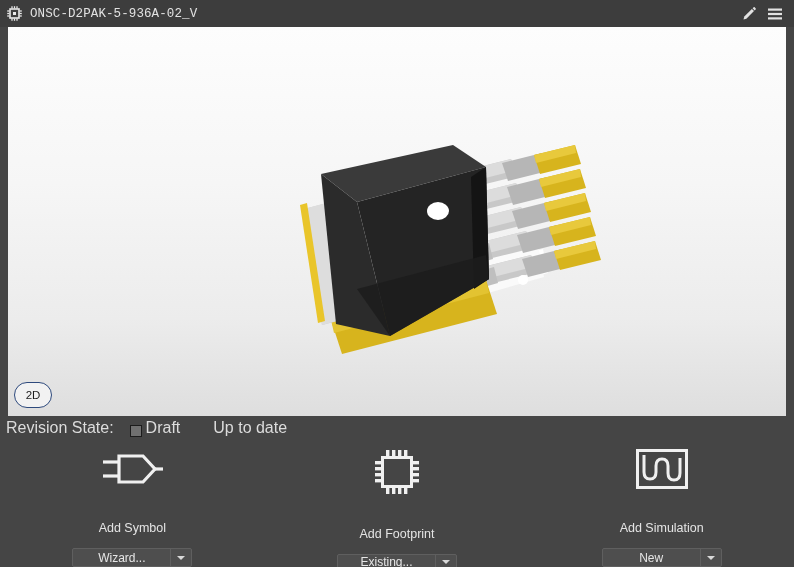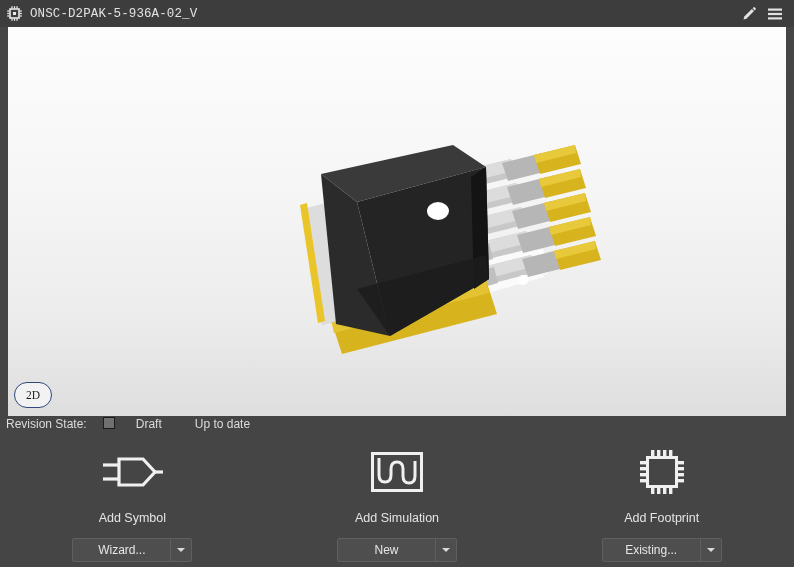--- a/index.html
+++ b/index.html
@@ -85,45 +85,44 @@
     background: #f2f2f2;
     border: 1px solid #2e4a7d;
     border-radius: 13px;
     display: flex;
     align-items: center;
     justify-content: center;
     font-size: 11.5px;
     color: #1d1d1d;
     box-sizing: border-box;
     cursor: pointer;
-    font-family: Liberation Serif, serif;
   }
 
   
   .revrow {
     position: absolute;
     left: 0;
     top: 417px;
     width: 794px;
     height: 20px;
     display: flex;
-    align-items: flex-start;
-    font-size: 12px;
+    align-items: flex-end;
+    font-size: 16px;
     color: #dcdcdc;
   }
   .rev-label { margin-left: 6px; }
   .rev-swatch {
     width: 12px;
     height: 12px;
     background: #707070;
     border: 1px solid #1c1c1c;
     margin-left: 16px;
     box-sizing: border-box;
   }
-  .rev-draft { margin-left: 21px; }
+  .rev-draft { margin-left: 4px; }
   .rev-status { margin-left: 33px; }
 
   
   .actions {
     position: absolute;
     left: 0;
     top: 440px;
     width: 794px;
     height: 127px;
     display: flex;
@@ -135,21 +134,21 @@
     align-items: center;
   }
   .action-icon {
     height: 52px;
     margin-top: 6px;
     display: flex;
     align-items: center;
     justify-content: center;
   }
   .action-label {
-    margin-top: 13px;
+    margin-top: 29px;
     font-size: 12.5px;
     color: #e4e4e4;
   }
   .split-btn {
     margin-top: 13px;
     height: 24px;
     width: 120px;
     display: flex;
     background: #4e4e4e;
     border: 1px solid #5f5f5f;
@@ -312,36 +311,20 @@
             <path d="M20,10 L44,10 L56,23 L44,36 L20,36 Z"></path>
             <line x1="4" y1="16" x2="20" y2="16"></line>
             <line x1="4" y1="30" x2="20" y2="30"></line>
             <line x1="56" y1="23" x2="64" y2="23"></line>
           </g>
         </svg>
       </div>
       <div class="action-label">Add Symbol</div>
       <div class="split-btn">
         <div class="split-btn-main">Wizard...</div>
-        <div class="split-btn-arrow">
-          <span class="caret"></span>
-        </div>
-      </div>
-    </div>
-
-    <div class="action-col">
-      <div class="action-icon">
-        <svg width="54" height="46" viewBox="0 0 54 46">
-          <rect x="2.5" y="4.5" width="49" height="37" fill="none" stroke="#f0f0f0" stroke-width="3"></rect>
-          <path d="M9,9 L9,26 Q9,33 15,33 Q21,33 21,26 L21,20 Q21,13 27,13 Q33,13 33,20 L33,27 Q33,34 39,34 Q45,34 45,27 L45,12" fill="none" stroke="#f0f0f0" stroke-width="3" stroke-linecap="butt"></path>
-        </svg>
-      </div>
-      <div class="action-label">Add Simulation</div>
-      <div class="split-btn">
-        <div class="split-btn-main">New</div>
         <div class="split-btn-arrow">
           <span class="caret"></span>
         </div>
       </div>
     </div>
 
     <div class="action-col">
       <div class="action-icon">
         <svg width="52" height="52" viewBox="0 0 52 52">
           <rect x="11.5" y="11.5" width="29" height="29" fill="none" stroke="#f0f0f0" stroke-width="3"></rect>
@@ -367,14 +350,30 @@
       </div>
       <div class="action-label">Add Footprint</div>
       <div class="split-btn">
         <div class="split-btn-main">Existing...</div>
         <div class="split-btn-arrow">
           <span class="caret"></span>
         </div>
       </div>
     </div>
 
+    <div class="action-col">
+      <div class="action-icon">
+        <svg width="54" height="46" viewBox="0 0 54 46">
+          <rect x="2.5" y="4.5" width="49" height="37" fill="none" stroke="#f0f0f0" stroke-width="3"></rect>
+          <path d="M9,9 L9,26 Q9,33 15,33 Q21,33 21,26 L21,20 Q21,13 27,13 Q33,13 33,20 L33,27 Q33,34 39,34 Q45,34 45,27 L45,12" fill="none" stroke="#f0f0f0" stroke-width="3" stroke-linecap="butt"></path>
+        </svg>
+      </div>
+      <div class="action-label">Add Simulation</div>
+      <div class="split-btn">
+        <div class="split-btn-main">New</div>
+        <div class="split-btn-arrow">
+          <span class="caret"></span>
+        </div>
+      </div>
+    </div>
+
   </div>
 </div>
 
 </body></html>

